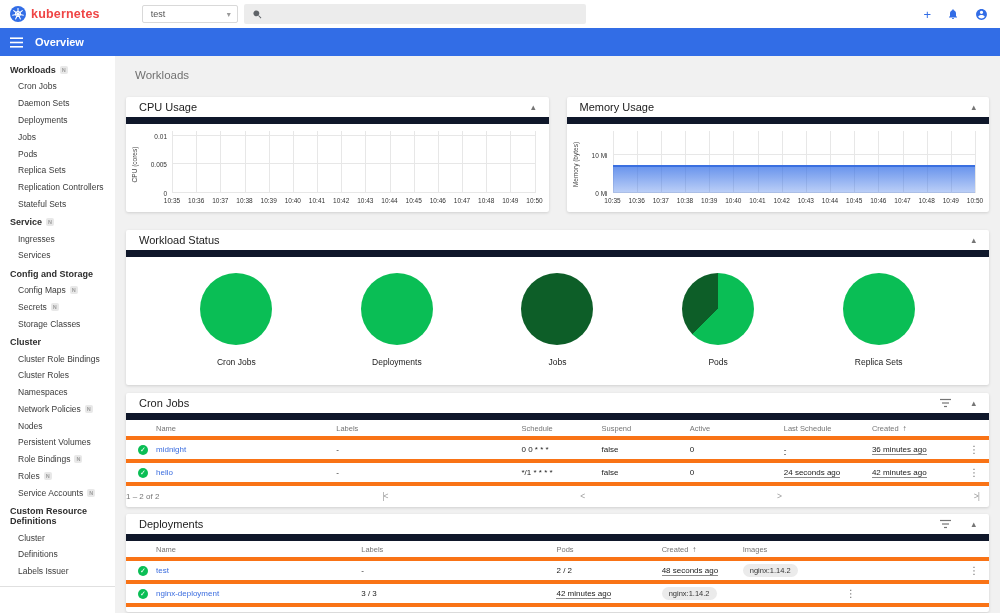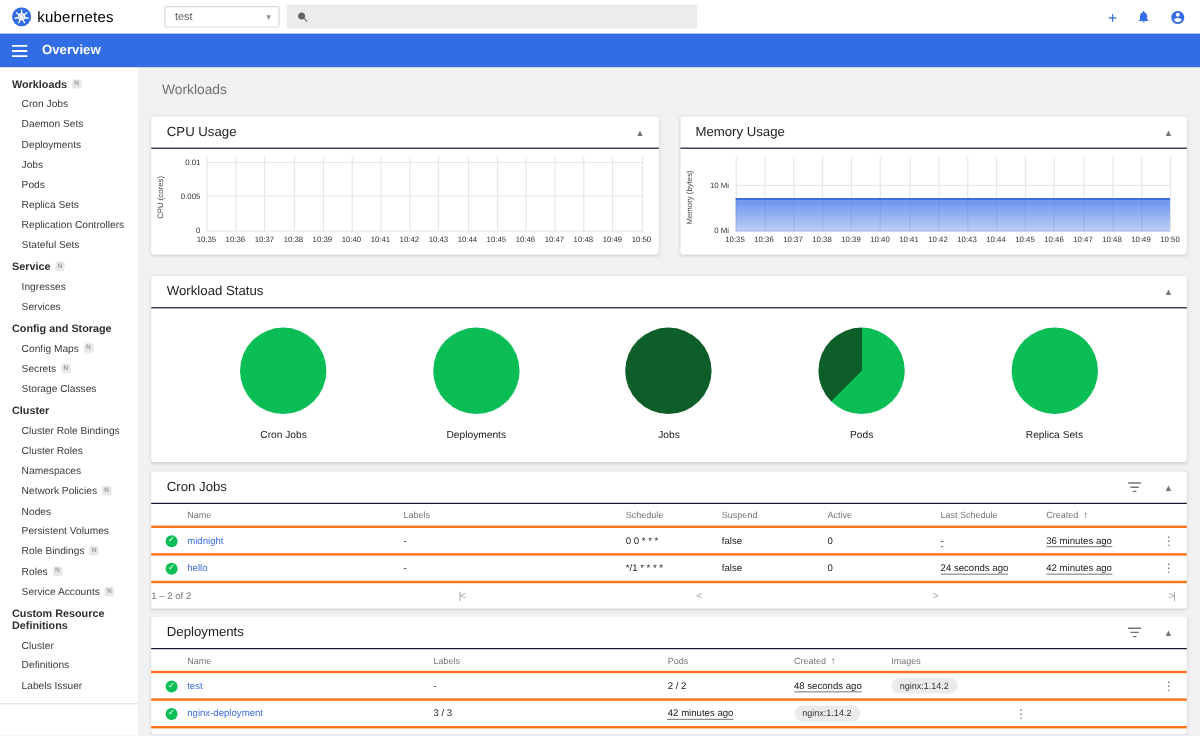--- a/index.html
+++ b/index.html
@@ -2,21 +2,21 @@
 <html><head>
 <meta charset="utf-8">
 <style>
   * { box-sizing: border-box; margin: 0; padding: 0; }
   html,body { width:1000px; height:613px; overflow:hidden; }
   body { font-family:"Liberation Sans", sans-serif; background:#f1f1f1; position:relative; }
 
   
   .header { position:absolute; top:0; left:0; width:1000px; height:28px; background:#fff; display:flex; align-items:center; z-index:3; }
   .brand { display:flex; align-items:center; gap:5px; margin-left:10px; }
-  .brand-name { color:#000000; font-weight:normal; font-size:12.5px; letter-spacing:.2px; }
+  .brand-name { color:#ef4444; font-weight:bold; font-size:12.5px; letter-spacing:.2px; }
   .ns-select { margin-left:42px; width:96px; height:18px; border:1px solid #d9d9d9; border-radius:2px; display:flex; align-items:center; padding:0 6px 0 8px; font-size:9px; color:#555; cursor:pointer; }
   .ns-select .dd { margin-left:auto; color:#9a9a9a; font-size:8px; }
   .searchbar { margin-left:6px; width:342px; height:20px; background:#ececec; border-radius:2px; display:flex; align-items:center; padding:0 8px; }
   .searchbar input { border:none; outline:none; background:transparent; font-size:9.5px; color:#444; margin-left:10px; width:100%; font-family:"Liberation Sans",sans-serif; }
   .searchbar input::placeholder { color:#8e8e8e; }
   .header-actions { margin-left:auto; display:flex; align-items:center; gap:16px; padding-right:12px; }
   .plus-btn { color:#326de6; font-size:13px; line-height:13px; cursor:pointer; }
   .icon-btn { cursor:pointer; display:flex; align-items:center; }
 
   
@@ -28,21 +28,21 @@
   .sidebar { position:absolute; top:56px; left:0; width:115px; bottom:0; background:#fff; padding-top:4px; overflow:hidden; }
   .nav-sec { display:flex; align-items:center; gap:4px; padding:5px 0 3px 10px; font-size:9px; font-weight:bold; color:#2e2e2e; cursor:pointer; }
   .nav-item { display:flex; align-items:center; gap:4px; padding:3.4px 0 3.4px 18px; font-size:8.5px; color:#3a3a3a; cursor:pointer; }
   .nbadge { background:#e8e8e8; color:#9e9e9e; font-size:5.5px; font-weight:bold; width:8px; height:8px; border-radius:2px; display:inline-flex; align-items:center; justify-content:center; flex:none; }
   .nav-divider { border-top:1px solid #e0e0e0; margin:6px 0; }
 
   
   .main { position:absolute; top:56px; left:115px; right:0; bottom:0; padding:0 11px; overflow:hidden; }
   .page-title { padding:13px 0 0 9px; font-size:11.5px; color:#717171; height:28px; }
   .card { background:#fff; border-radius:2px; box-shadow:0 1px 3px rgba(0,0,0,.14); }
-  .card-head { display:flex; align-items:center; justify-content:space-between; padding:0 13px; height:27px; border-bottom:1px solid #0f172a; }
+  .card-head { display:flex; align-items:center; justify-content:space-between; padding:0 13px; height:27px; border-bottom:7px solid #0f172a; }
   .card-title { font-size:11px; color:#212121; }
   .head-tools { display:flex; align-items:center; gap:20px; }
   .collapse { color:#757575; font-size:9px; cursor:pointer; }
   .filter { cursor:pointer; display:flex; }
 
   
   .charts-row { display:flex; gap:18px; margin-top:13px; }
   .chart-card { flex:1; height:115px; }
   .chart-body { position:relative; height:88px; }
   .ylabel { position:absolute; left:-22px; top:37px; width:60px; text-align:center; transform:rotate(-90deg); font-size:6.5px; color:#444; }
@@ -57,21 +57,21 @@
   .status-card { margin-top:18px; height:155px; }
   .pies { display:flex; justify-content:space-around; padding:16px 30px 0; }
   .pie-block { text-align:center; width:150px; }
   .pie { width:72px; height:72px; border-radius:50%; margin:0 auto; }
   .pie-label { margin-top:12px; font-size:8.5px; color:#212121; }
 
   
   .table-card { margin-top:8px; }
   .cron-card { height:114px; }
   .deploy-card { margin-top:7px; height:98px; }
-  .trow { display:grid; align-items:center; border-bottom:2px solid #f97316; }
+  .trow { display:grid; align-items:center; border-bottom:4px solid #f97316; }
   .grid-cron { grid-template-columns:30px 180fr 185fr 80fr 88fr 94fr 88fr 87fr 30px; }
   .grid-dep  { grid-template-columns:30px 205fr 195fr 105fr 81fr 216fr 30px; }
   .thead-row { height:20px; font-size:7.5px; color:#757575; }
   .thead-row .hcell { display:flex; align-items:center; gap:4px; }
   .sort-arrow { font-size:8px; color:#616161; }
   .data-row { height:23px; font-size:8px; color:#212121; }
   .okdot { width:10px; height:10px; border-radius:50%; background:#0abe55; color:#fff; font-size:7px; line-height:10px; text-align:center; margin-left:12px; }
   .cell-link { color:#3b6ddf; cursor:pointer; }
   .uline { border-bottom:1px solid #8a8a8a; cursor:pointer; }
   .chip { display:inline-block; background:#ebebeb; border-radius:8px; padding:2px 7px; font-size:7.5px; color:#333; }

